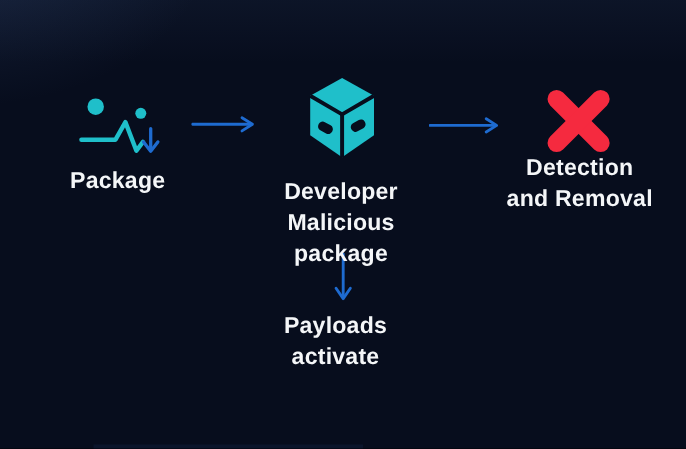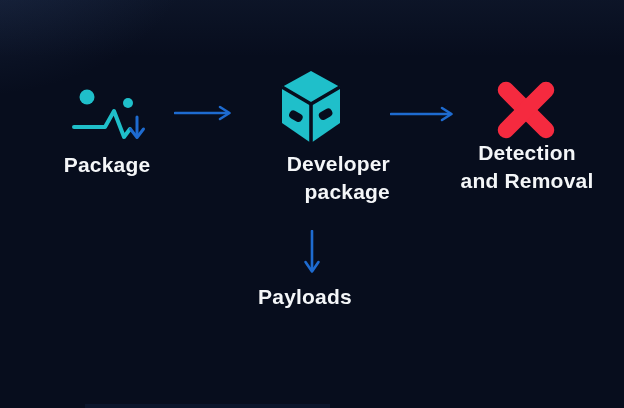--- a/index.html
+++ b/index.html
@@ -65,28 +65,30 @@
 
   <svg class="abs blue" style="left:303px; top:230px;" width="18" height="46" viewBox="0 0 18 46">
     <path d="M9 1 L9 39" stroke="currentColor" stroke-width="2.6" stroke-linecap="round"></path>
     <path d="M2.5 32 L9 41.5 L15.5 32" fill="none" stroke="currentColor" stroke-width="2.6" stroke-linecap="round" stroke-linejoin="round"></path>
   </svg>
 
   <div class="abs label" style="left:27px; top:151px; width:160px;">
     <div>Package</div>
   </div>
 
-  <div class="abs label" style="left:230px; top:150px; width:160px;text-align:right;">
+  <div class="abs label" style="left:230px; top:161px; width:160px;">
     <div>Developer</div>
+    <div>Malicious</div>
     <div>package</div>
   </div>
 
   <div class="abs label" style="left:437px; top:139px; width:180px;">
     <div>Detection</div>
     <div>and Removal</div>
   </div>
 
   <div class="abs label" style="left:225px; top:283px; width:160px;">
     <div>Payloads</div>
+    <div>activate</div>
   </div>
 
   <div class="bottom-strip"></div>
 </div>
 
 </body></html>

